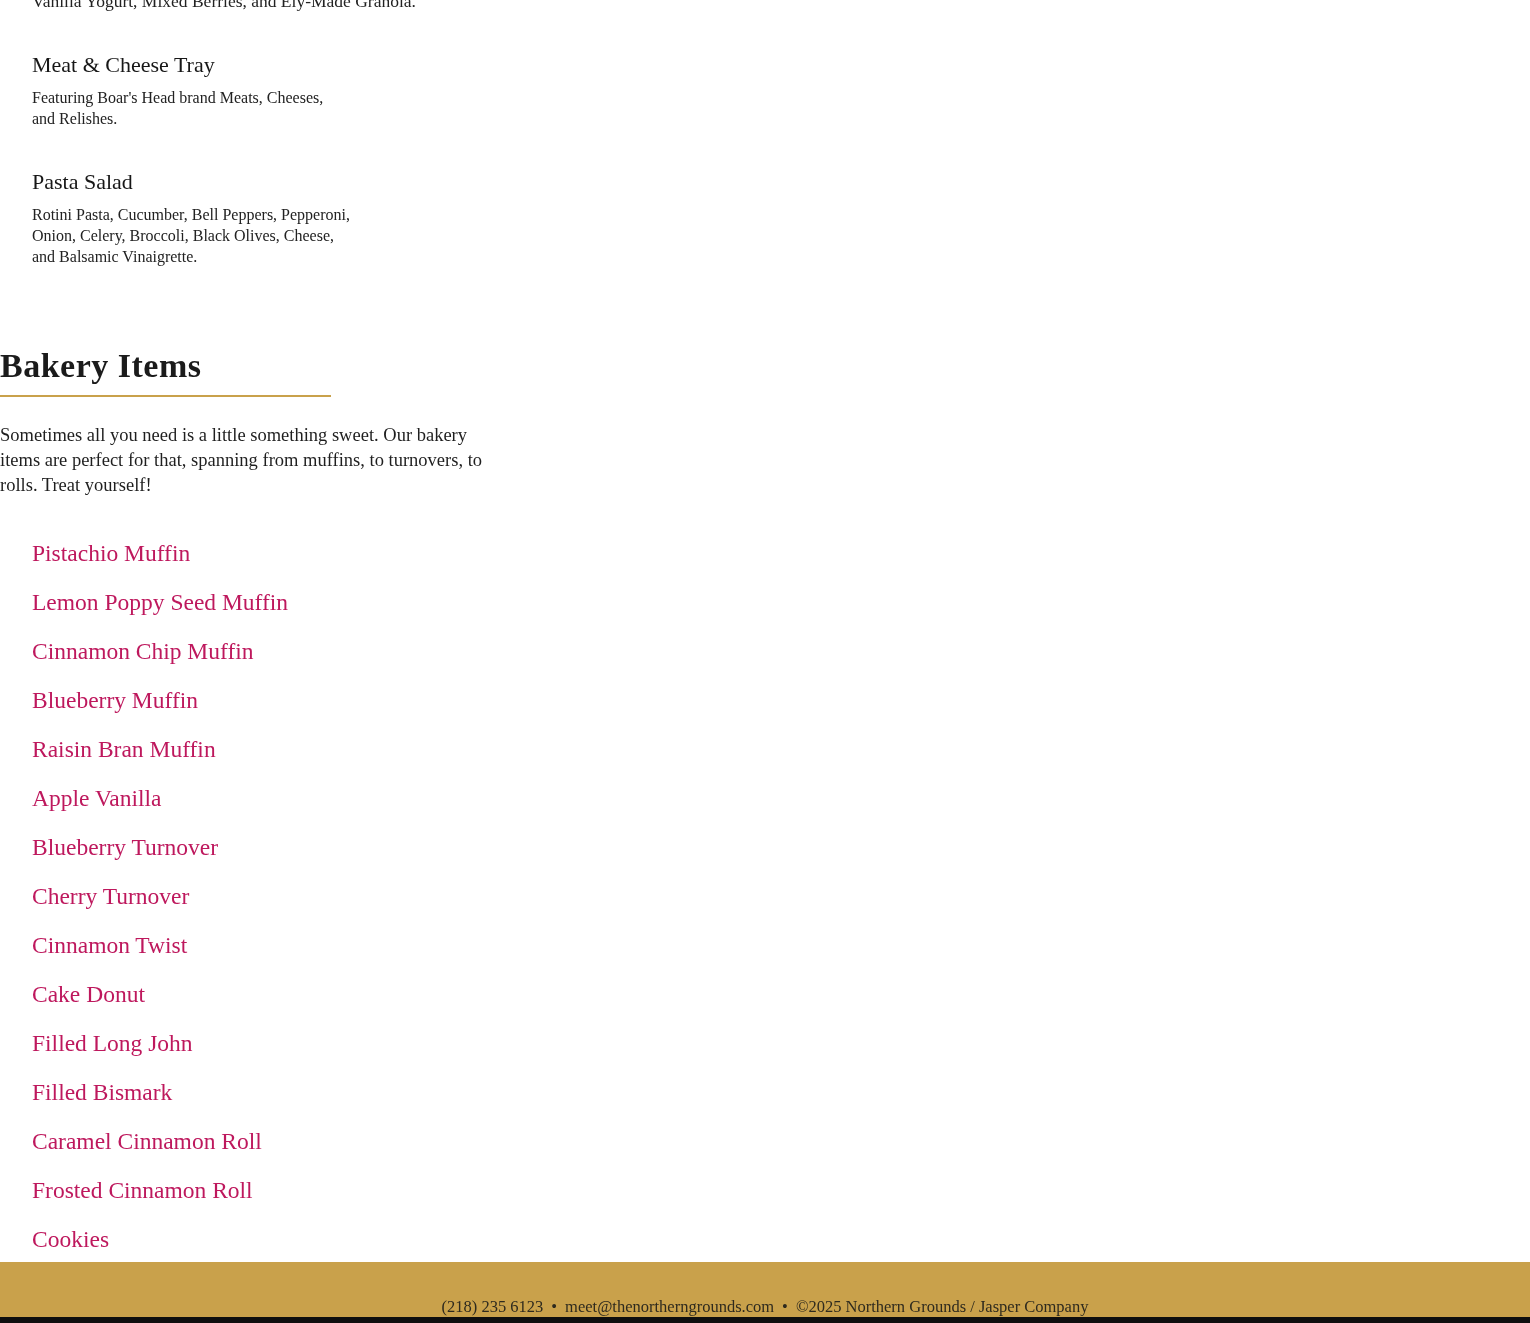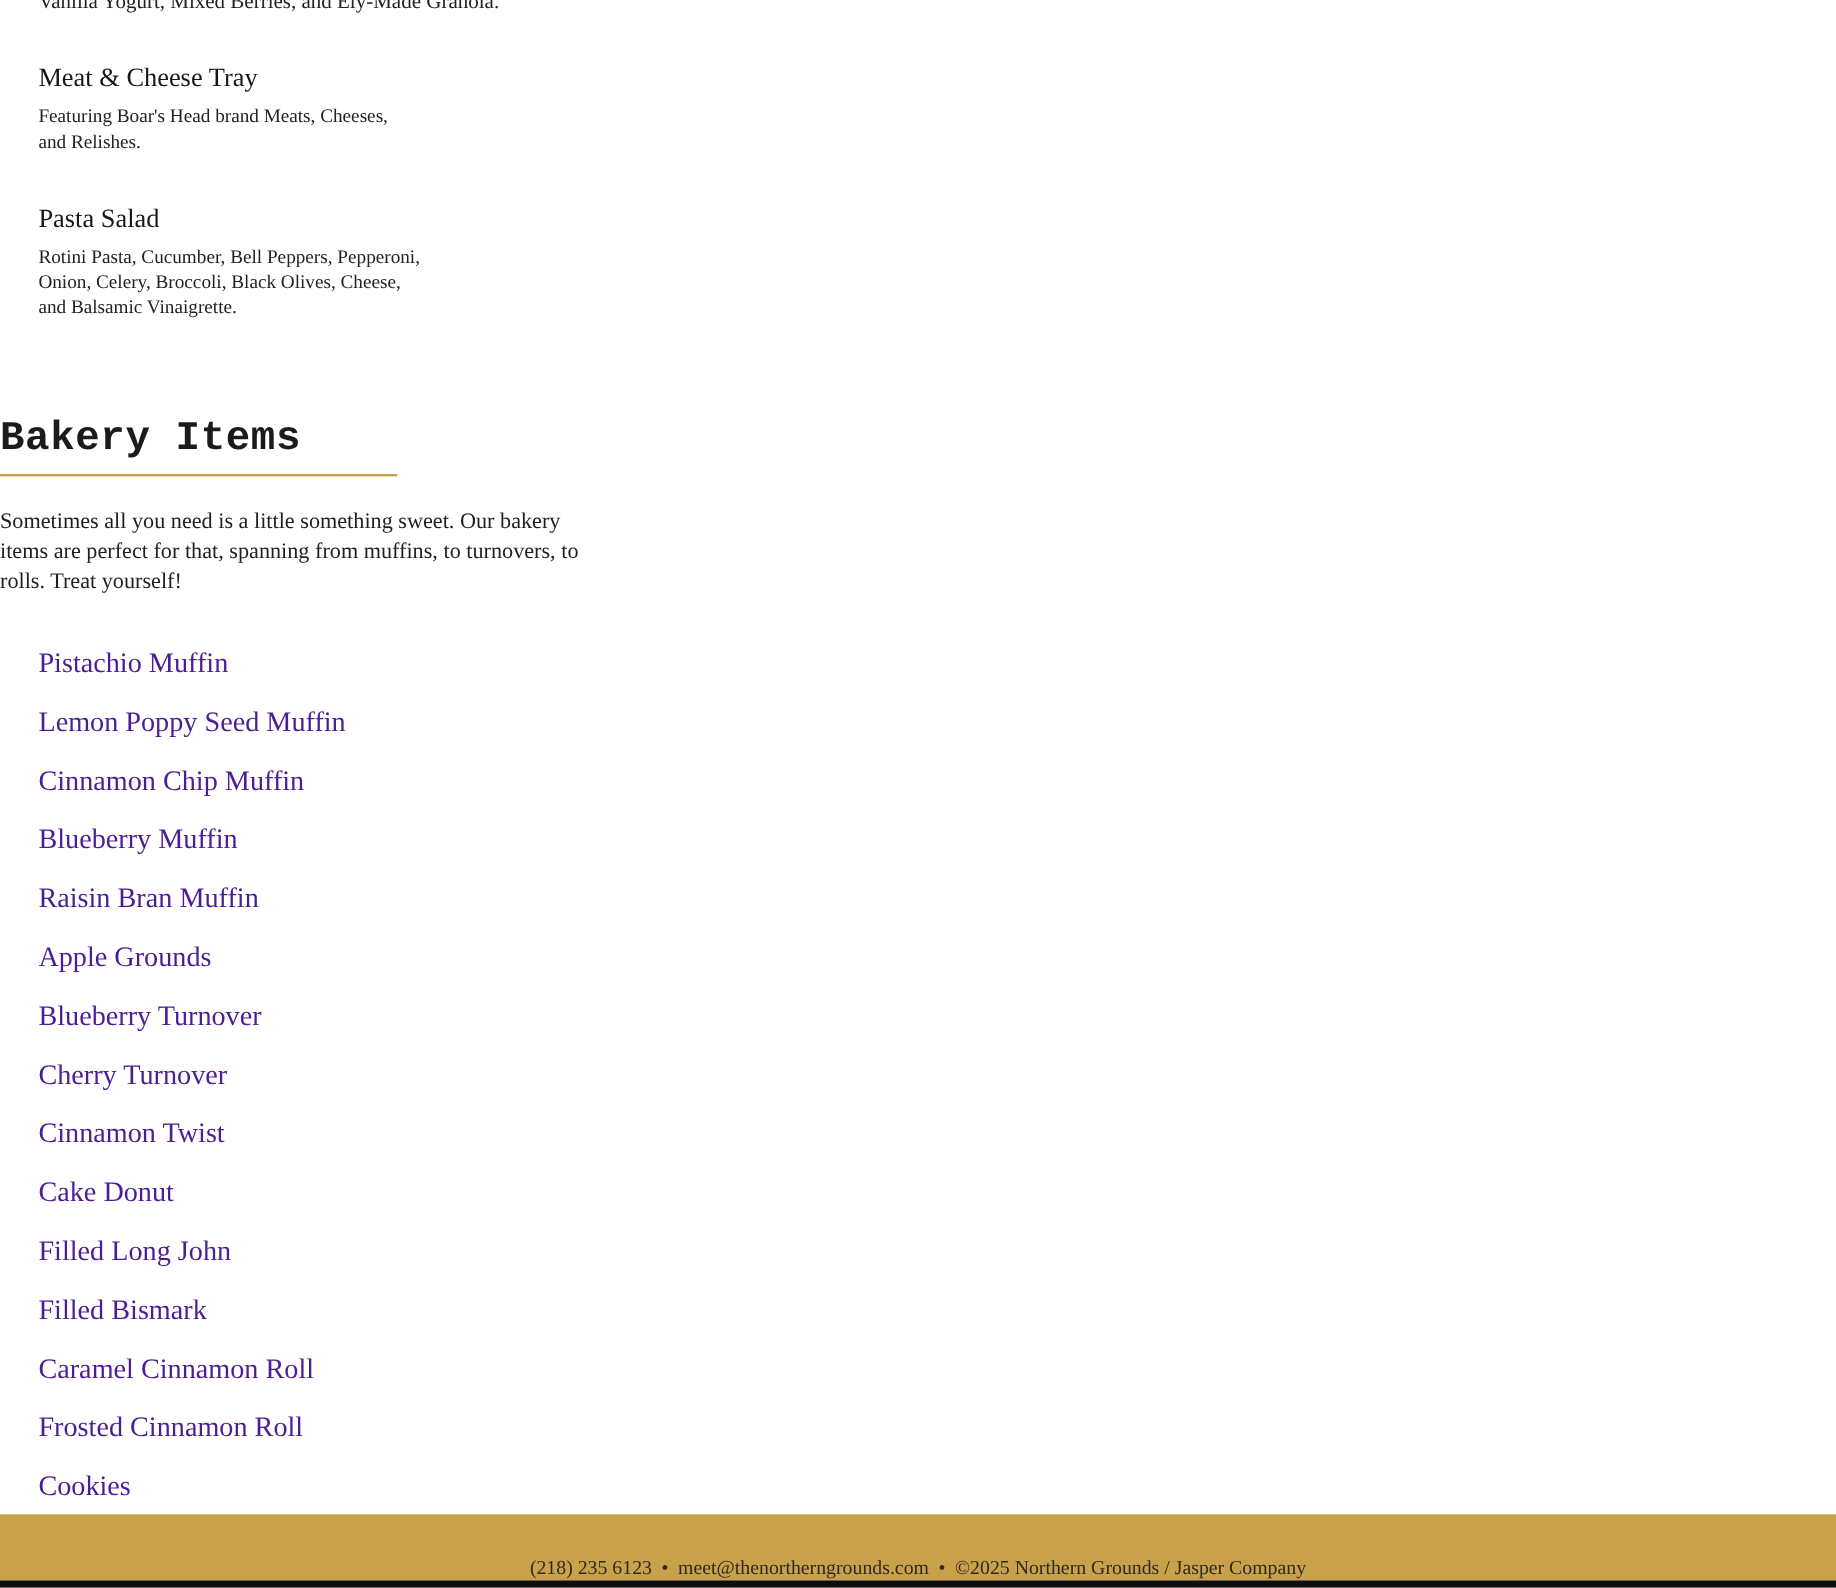--- a/index.html
+++ b/index.html
@@ -51,21 +51,21 @@
     white-space: pre-line;
   }
   
   .bakery-heading-wrap {
     margin-top: 80px;
     width: 331px;
     border-bottom: 2px solid var(--accent-gold);
     padding-bottom: 10px;
   }
   .section-title {
-    font-family: Liberation Mono, monospace;
+    font-family: Liberation Serif, serif;
     font-weight: 700;
     font-size: 34px;
     line-height: 38px;
     color: #1B1B1B;
     letter-spacing: 0.5px;
   }
   .section-intro {
     margin-top: 26px;
     font-size: 18.5px;
     line-height: 25px;
@@ -76,21 +76,21 @@
   .bakery-list {
     margin-top: 40px;
     margin-left: 32px;
   }
   .bakery-item {
     font-family: "Liberation Serif", serif;
     font-weight: 400;
     font-size: 23.5px;
     line-height: 30px;
     margin-bottom: 19px;
-    color: #4c1d95;
+    color: #be185d;
   }
   
   .footer {
     flex: 0 0 55px;
     background: var(--footer-bg);
     display: flex;
     align-items: flex-end;
     justify-content: center;
     font-size: 16.5px;
     color: #2E2A1E;
@@ -132,21 +132,21 @@
       <p class="section-intro">Sometimes all you need is a little something sweet. Our bakery
 items are perfect for that, spanning from muffins, to turnovers, to
 rolls. Treat yourself!</p>
 
       <div class="bakery-list">
         <h3 class="bakery-item">Pistachio Muffin</h3>
         <h3 class="bakery-item">Lemon Poppy Seed Muffin</h3>
         <h3 class="bakery-item">Cinnamon Chip Muffin</h3>
         <h3 class="bakery-item">Blueberry Muffin</h3>
         <h3 class="bakery-item">Raisin Bran Muffin</h3>
-        <h3 class="bakery-item">Apple Grounds</h3>
+        <h3 class="bakery-item">Apple Vanilla</h3>
         <h3 class="bakery-item">Blueberry Turnover</h3>
         <h3 class="bakery-item">Cherry Turnover</h3>
         <h3 class="bakery-item">Cinnamon Twist</h3>
         <h3 class="bakery-item">Cake Donut</h3>
         <h3 class="bakery-item">Filled Long John</h3>
         <h3 class="bakery-item">Filled Bismark</h3>
         <h3 class="bakery-item">Caramel Cinnamon Roll</h3>
         <h3 class="bakery-item">Frosted Cinnamon Roll</h3>
         <h3 class="bakery-item">Cookies</h3>
       </div>

